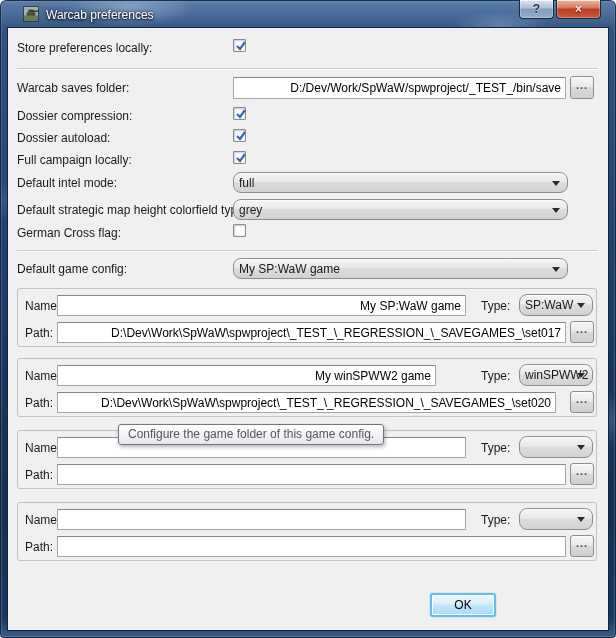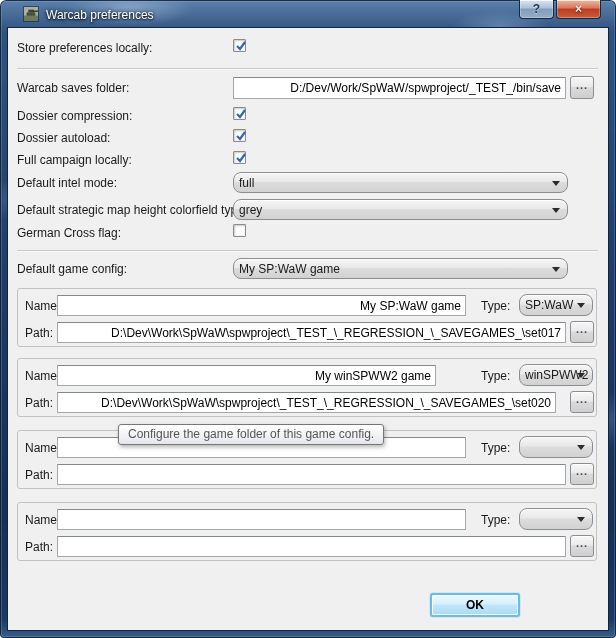--- a/index.html
+++ b/index.html
@@ -70,24 +70,24 @@
 
   .group{position:absolute;left:9px;width:580px;height:59px;border:1px solid #c2c2c2;border-radius:3px;}
 
   .tooltip{position:absolute;left:110px;top:396px;z-index:10;white-space:nowrap;
     border:1px solid #767676;border-radius:3px;padding:2px 9px 3px 9px;color:#555;
     background:linear-gradient(180deg,#ffffff 0%,#f0f1f5 60%,#e4e6ed 100%);
     box-shadow:1px 2px 4px rgba(0,0,0,.3);}
 
   .push-btn{position:absolute;height:24px;border-radius:3px;display:flex;align-items:center;
     justify-content:center;cursor:default;font:12px "Liberation Sans","DejaVu Sans",sans-serif;color:#000;}
-  .btn-ok{left:422px;top:565px;width:90px;
+  .btn-ok{left:422px;top:565px;width:66px;
     border:2px solid #63bfe9;
     background:linear-gradient(180deg,#edf8fe 0%,#d9effc 45%,#c0e7fb 50%,#abdaf3 100%);
-    box-shadow:inset 0 0 0 1px #fdfeff, 0 0 1px #2f7ca5;font-weight:bold;}
+    box-shadow:inset 0 0 0 1px #fdfeff, 0 0 1px #2f7ca5;}
   .btn-cancel{left:522px;top:565px;width:67px;
     border:1px solid #747b84;
     background:linear-gradient(180deg,#f5f5f5 0%,#eeeeee 45%,#e0e0e0 50%,#d3d3d3 100%);
     box-shadow:inset 0 0 0 1px #fbfbfb;}
 </style>
 </head>
 <body>
 
 <div class="window">
 

